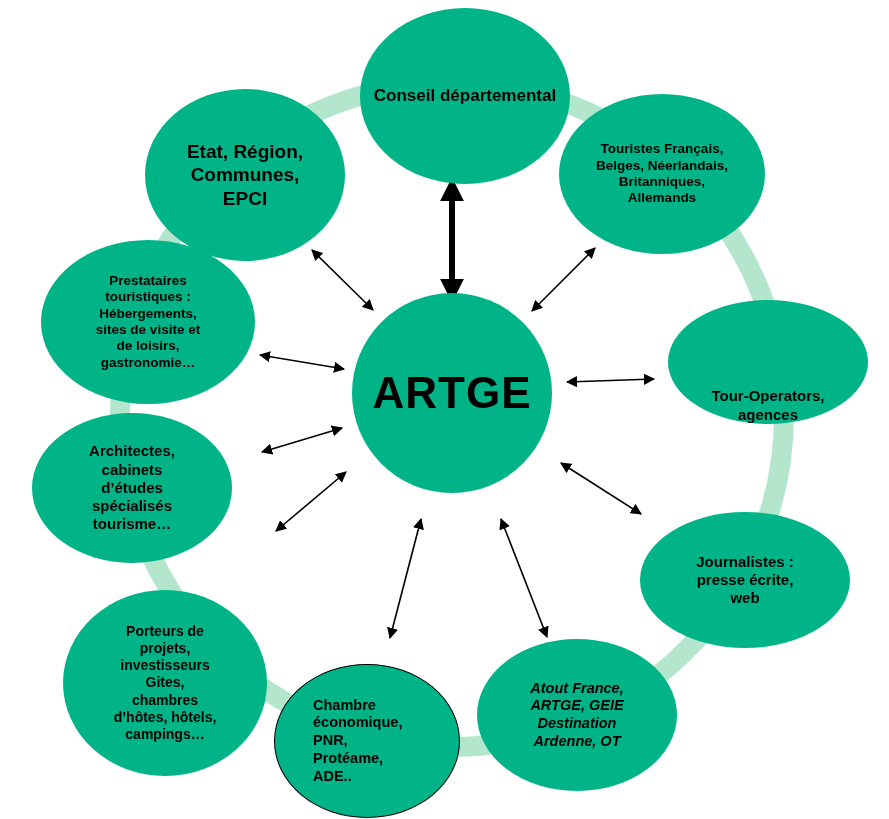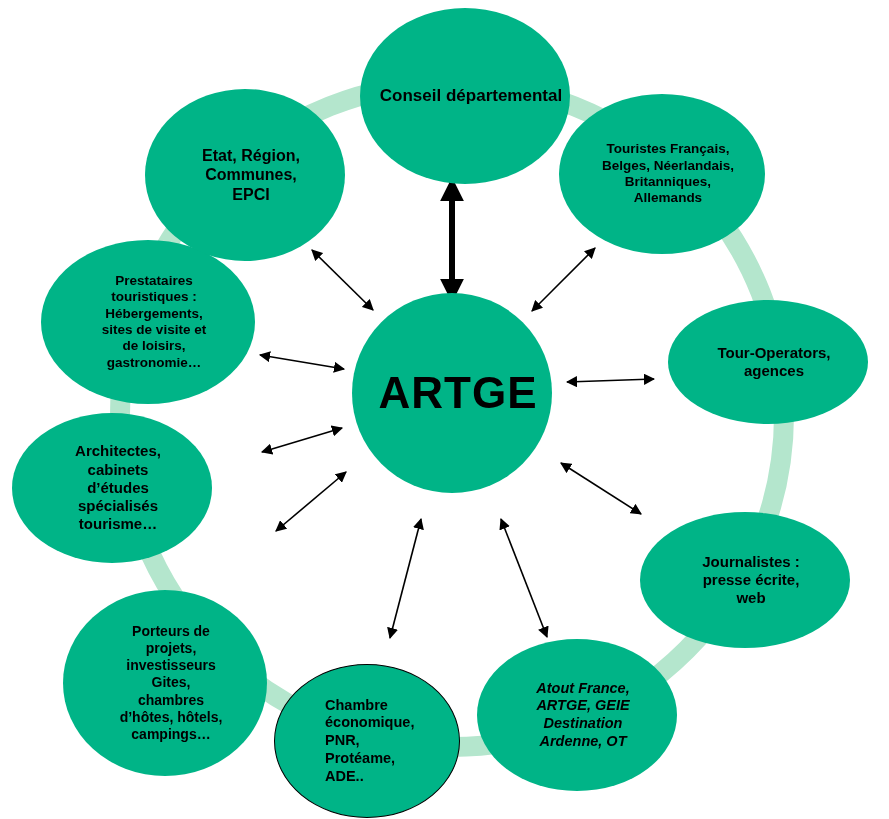--- a/index.html
+++ b/index.html
@@ -21,21 +21,21 @@
   .arrow.thick{stroke-width:6;}
   .ah-fill{fill:var(--arrow-color);}
   .node{
     position:absolute;border-radius:50%;
     background:var(--node-fill);
     display:flex;align-items:center;justify-content:center;
     text-align:center;color:var(--text-color);
     font-weight:bold;line-height:1.22;
     box-sizing:border-box;
   }
-  .node .node-label{white-space:pre-line;display:block;width:100%;margin-left:12px;}
+  .node .node-label{white-space:pre-line;display:block;width:100%;}
   .node.outlined{border:1.6px solid #000000;}
   .node.align-left{text-align:left;justify-content:flex-start;padding-left:38px;}
   .center-node{letter-spacing:1px;}
 </style>
 </head>
 <body>
 
 <div class="stage">
 
   <svg class="underlay" viewBox="0 0 889 819" aria-hidden="true">
@@ -70,21 +70,21 @@
     <span class="node-label">Conseil départemental</span>
   </div>
 
   <div class="node" style="left:559px;top:94px;width:206px;height:160px;font-size:13.5px;">
     <span class="node-label">Touristes Français,
 Belges, Néerlandais,
 Britanniques,
 Allemands</span>
   </div>
 
-  <div class="node" style="left:668px;top:300px;width:200px;height:124px;font-size:15px;">
+  <div class="node" style="left:668px;top:300px;width:200px;height:124px;font-size:15px;align-items:flex-end;">
     <span class="node-label">Tour-Operators,
 agences</span>
   </div>
 
   <div class="node" style="left:640px;top:512px;width:210px;height:136px;font-size:15px;">
     <span class="node-label">Journalistes :
 presse écrite,
 web</span>
   </div>
 
@@ -106,36 +106,36 @@
   <div class="node" style="left:63px;top:590px;width:204px;height:186px;font-size:14px;">
     <span class="node-label">Porteurs de
 projets,
 investisseurs
 Gites,
 chambres
 d’hôtes, hôtels,
 campings…</span>
   </div>
 
-  <div class="node" style="left:12px;top:413px;width:200px;height:150px;font-size:15px;">
+  <div class="node" style="left:32px;top:413px;width:200px;height:150px;font-size:15px;">
     <span class="node-label">Architectes,
 cabinets
 d’études
 spécialisés
 tourisme…</span>
   </div>
 
   <div class="node" style="left:41px;top:240px;width:214px;height:164px;font-size:13.5px;">
     <span class="node-label">Prestataires
 touristiques :
 Hébergements,
 sites de visite et
 de loisirs,
 gastronomie…</span>
   </div>
 
-  <div class="node" style="left:145px;top:89px;width:200px;height:172px;font-size:16px;">
+  <div class="node" style="left:145px;top:89px;width:200px;height:172px;font-size:19px;">
     <span class="node-label">Etat, Région,
 Communes,
 EPCI</span>
   </div>
 
 </div>
 
 </body></html>

